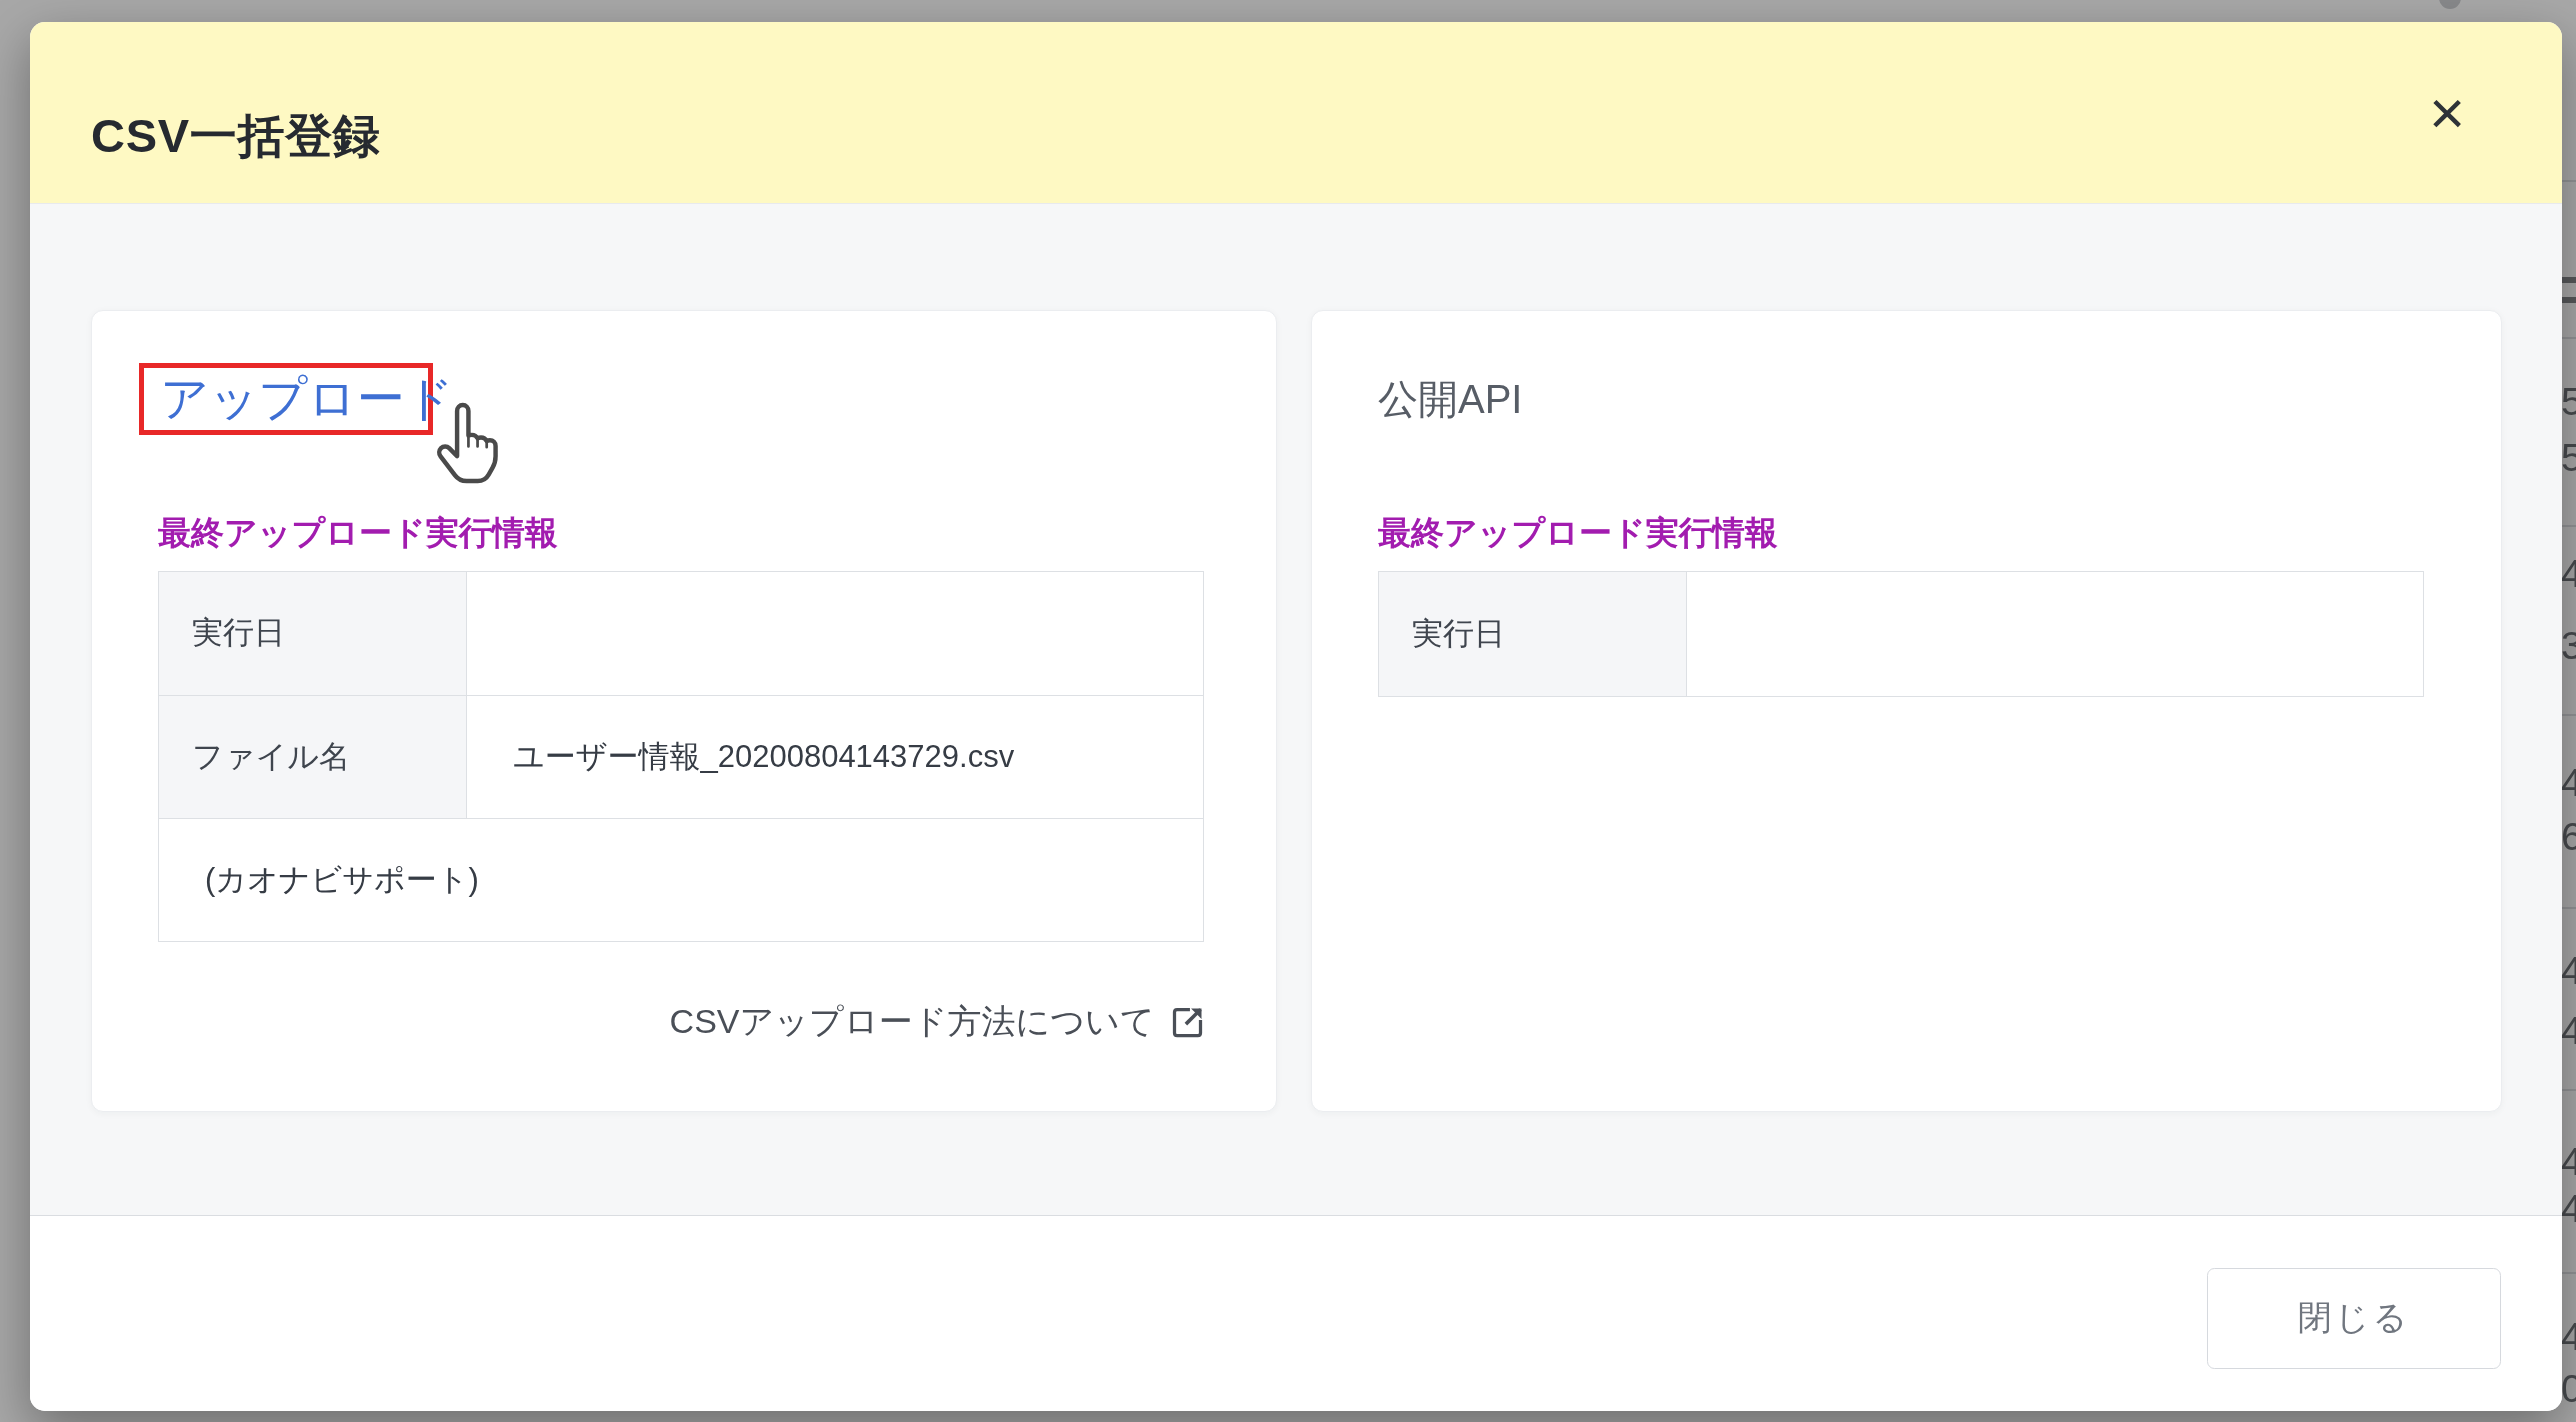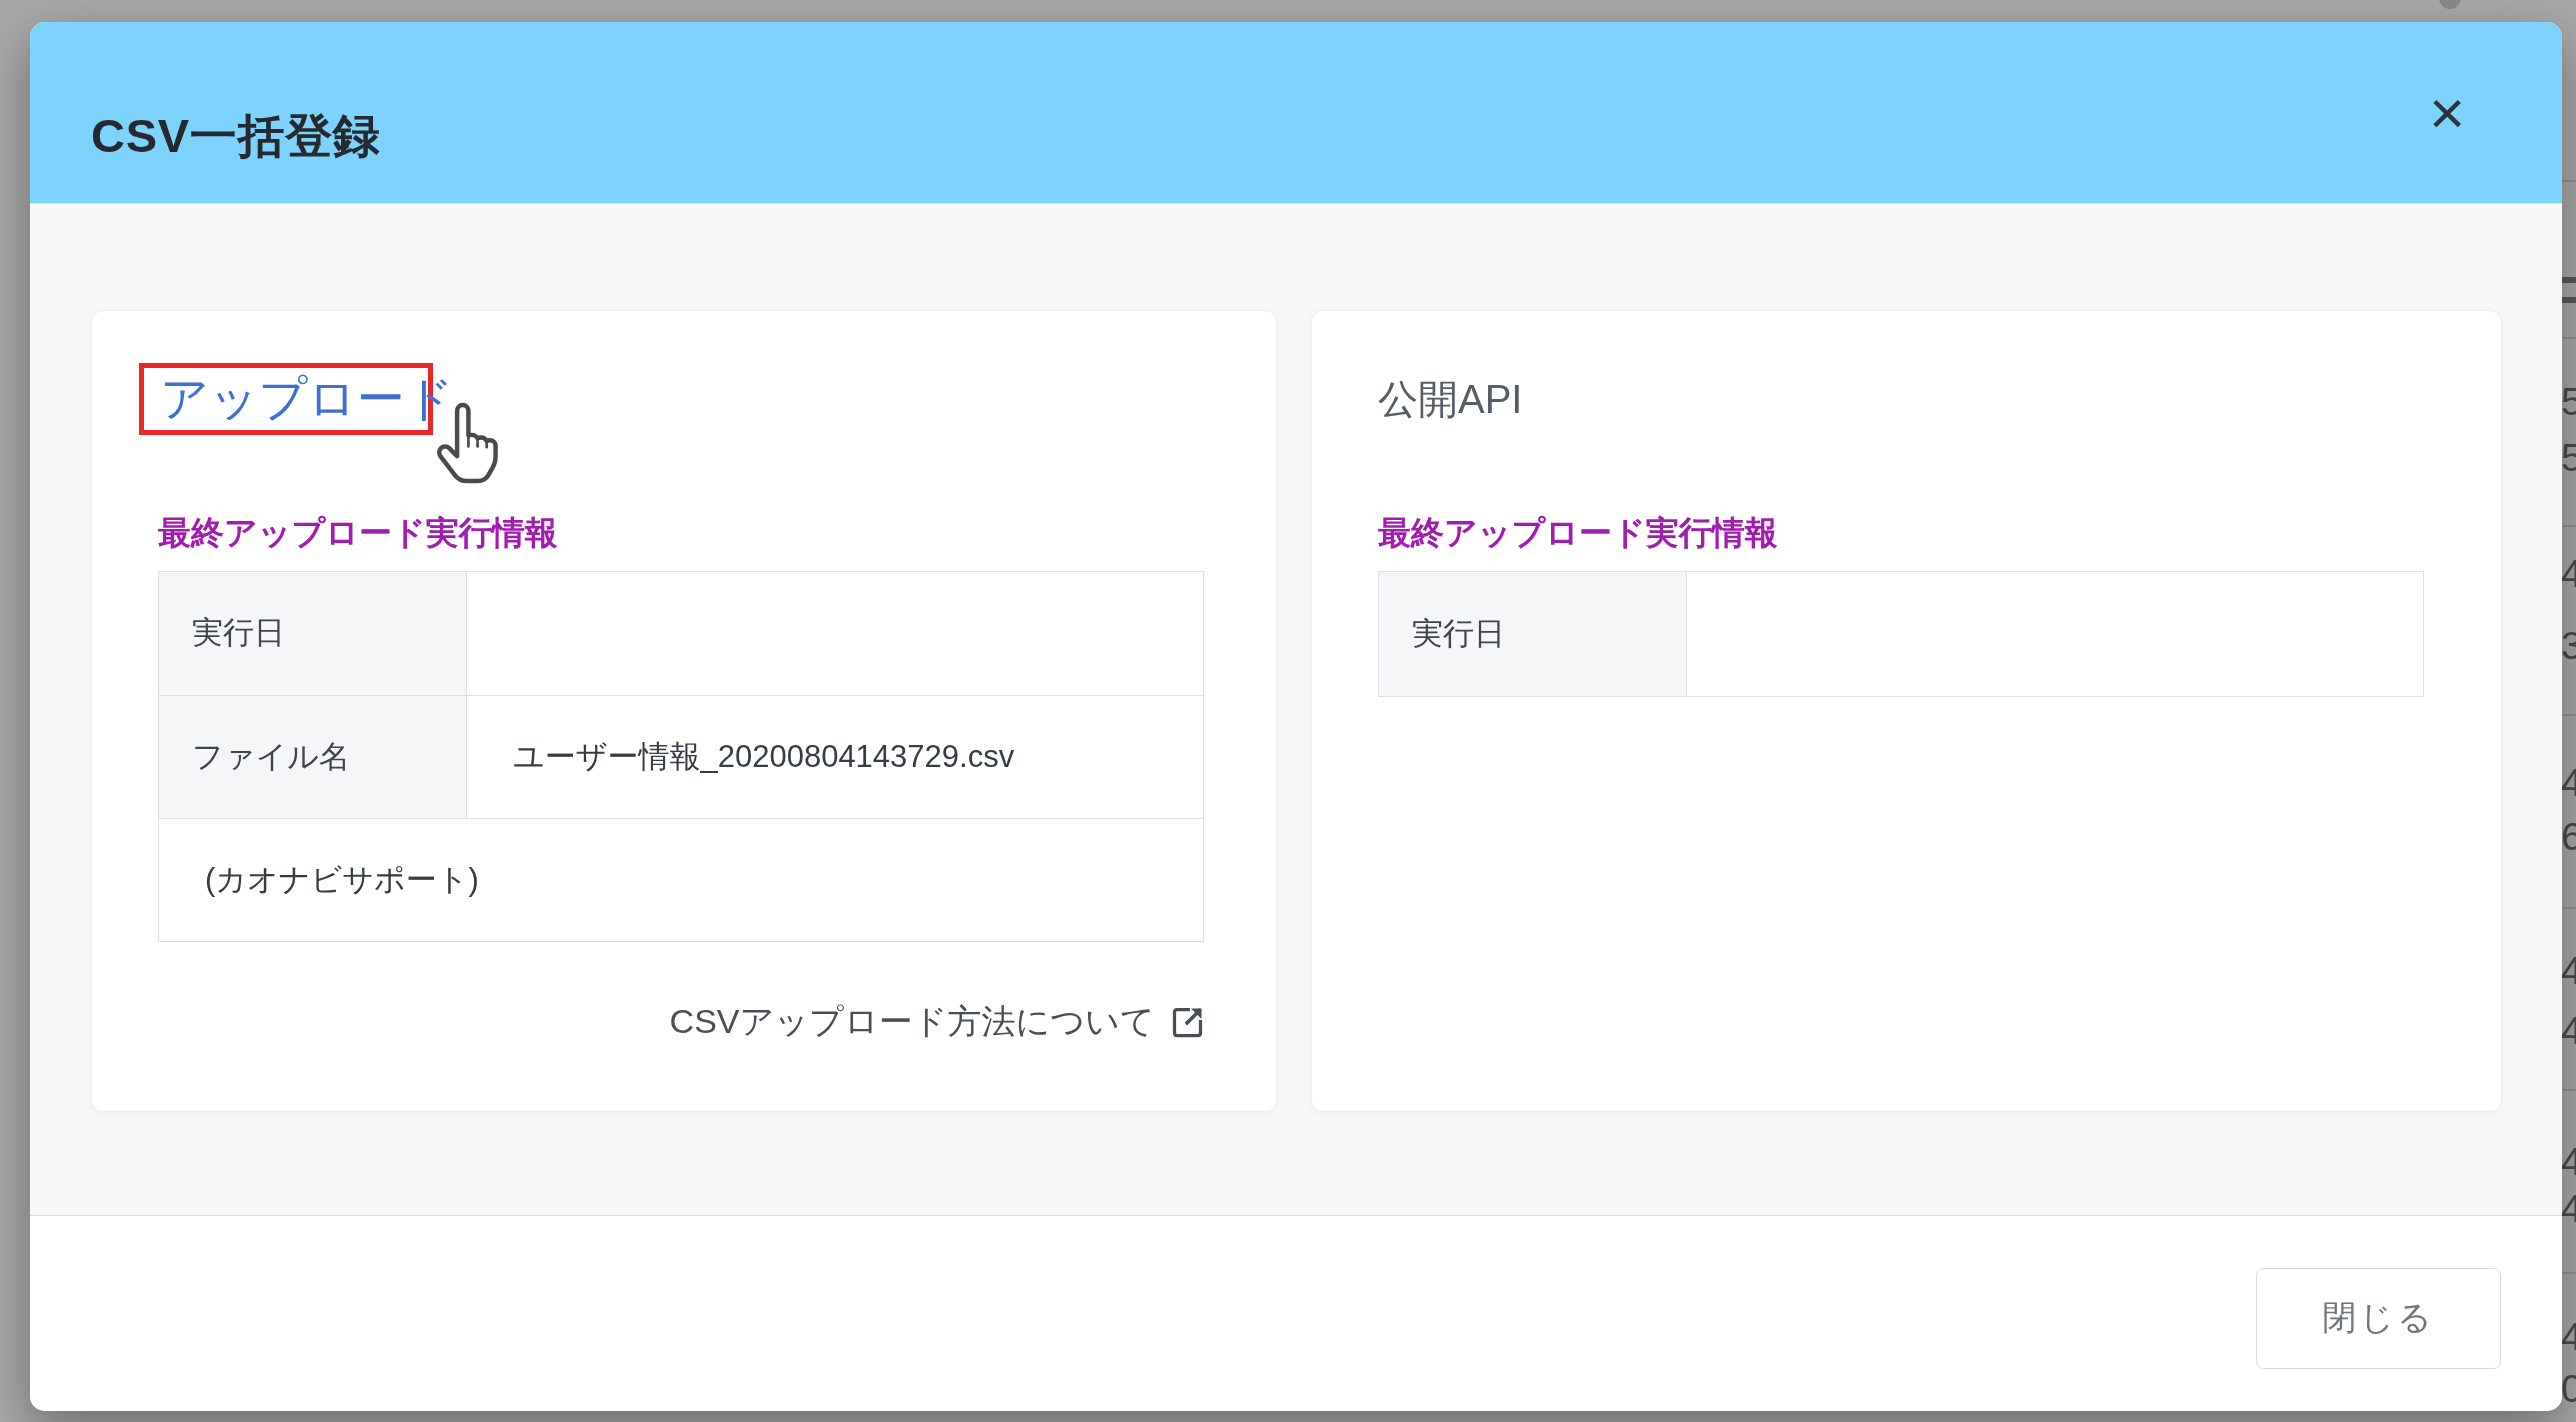--- a/index.html
+++ b/index.html
@@ -26,21 +26,21 @@
   .scrim { position:absolute; inset:0; background:rgba(0,0,0,0.34); }
 
   
   .modal {
     position:absolute; left:30px; top:21.5px; width:2532px; height:1389px;
     background:#f6f7f8; border-radius:15px; overflow:hidden;
     box-shadow:0 18px 52px rgba(0,0,0,0.35);
   }
   .modal-header {
     position:absolute; top:0; left:0; right:0; height:182px;
-    background:#7dd3fc; border-bottom:1.5px solid #e8eaed;
+    background:#fef9c3; border-bottom:1.5px solid #e8eaed;
   }
   .modal-title {
     position:absolute; left:61px; top:82px; font-size:47px; font-weight:700;
     color:#262a30; line-height:64px; letter-spacing:0.7px; white-space:nowrap;
   }
   .close-btn {
     position:absolute; right:74px; top:50px; width:82px; height:82px;
     display:flex; align-items:center; justify-content:center;
     background:transparent; border:none; cursor:pointer;
     font-size:62px; color:#2e3338; line-height:1; font-weight:400;
@@ -99,21 +99,21 @@
     font-size:34px; color:#4a4f57; text-decoration:none; white-space:nowrap;
   }
   .ext-icon { width:39px; height:39px; flex:0 0 auto; }
 
   
   .modal-footer {
     position:absolute; left:0; right:0; bottom:0; height:196px;
     background:#ffffff; border-top:1.5px solid #dadde1;
   }
   .close-dialog-btn {
-    position:absolute; right:61px; top:52px; width:245px; height:101px;
+    position:absolute; right:61px; top:52px; width:294px; height:101px;
     background:#ffffff; border:1.5px solid #d6d9de; border-radius:7.4px;
     display:flex; align-items:center; justify-content:center;
     font-size:34px; color:#70767f; letter-spacing:3px; cursor:pointer;
     font-family:Liberation Serif, serif;
   }
 </style>
 </head>
 <body>
 
 <div class="bg-page">

